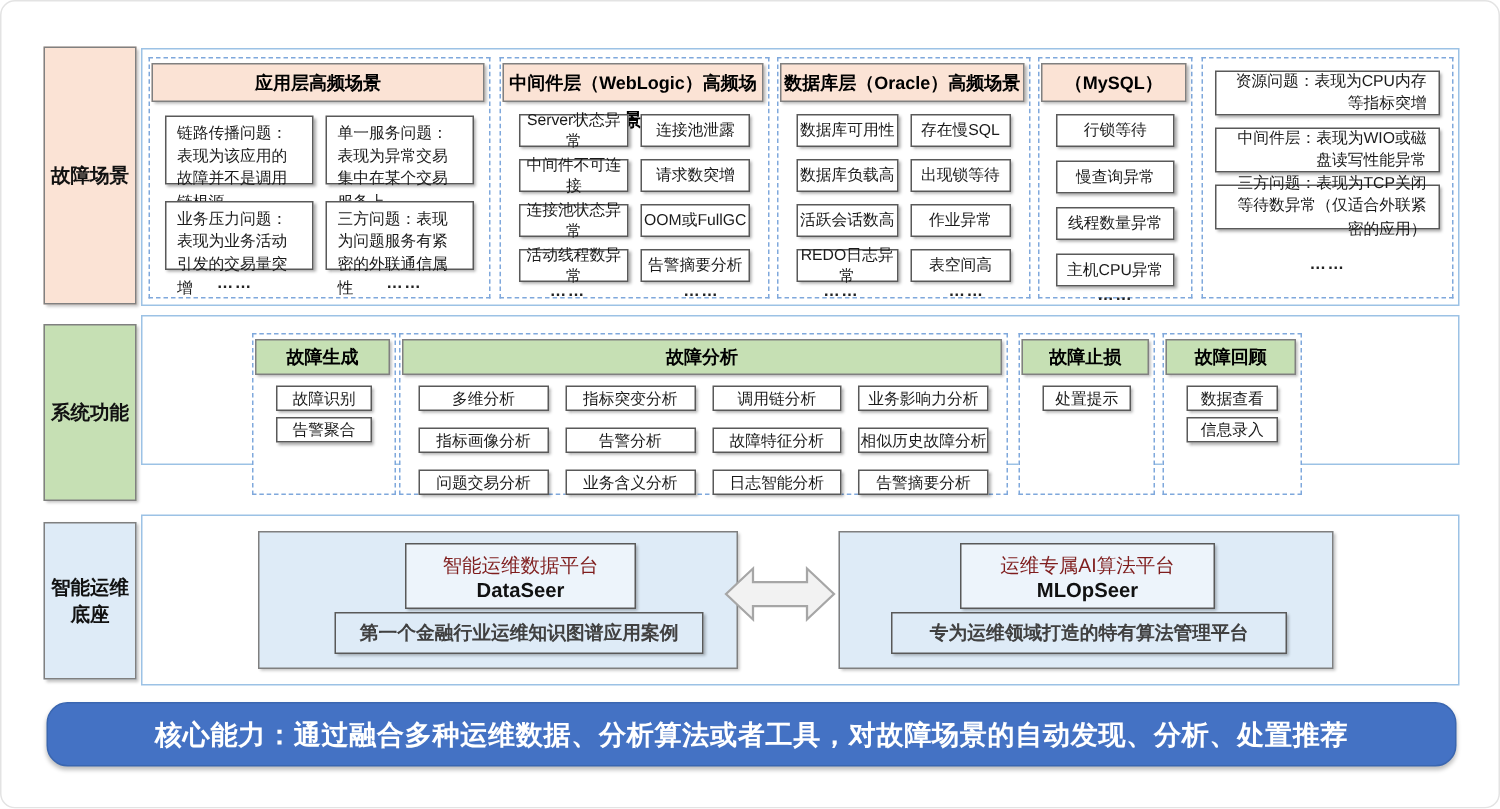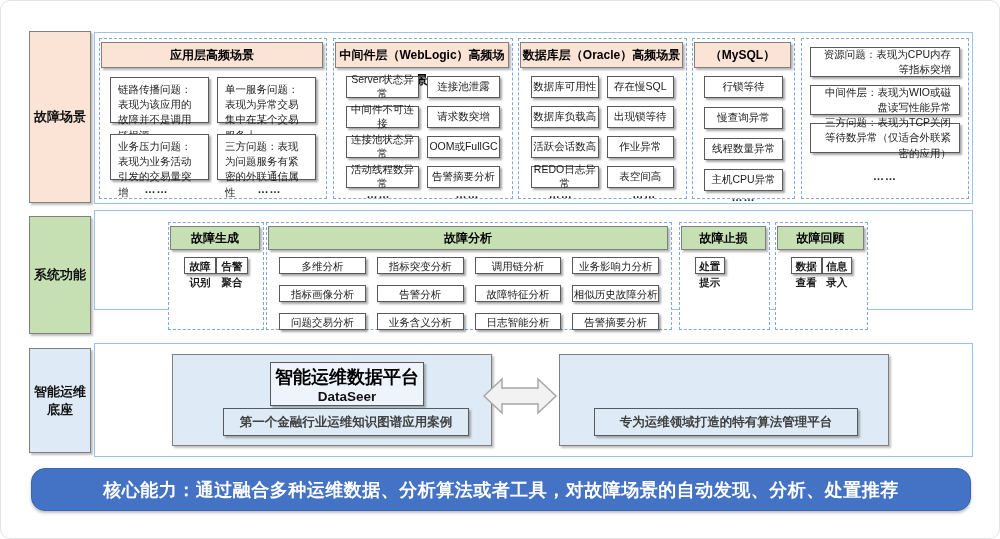--- a/index.html
+++ b/index.html
@@ -41,28 +41,28 @@
   .rows1{display:grid;grid-template-columns:1fr;padding:8px 11px 0 11px;row-gap:9px;}
   .os-list{display:grid;grid-template-columns:1fr;padding:8px 8px 0 8px;row-gap:8px;}
 
   .ellipsis-row{flex:1;display:grid;align-items:center;}
   .e2{grid-template-columns:1fr 1fr;} .e1{grid-template-columns:1fr;}
   .dots{text-align:center;font-size:11px;font-weight:bold;color:#222;letter-spacing:1px;}
 
   
   .fn-item{background:#fff;border:1px solid var(--card-border);box-shadow:1.5px 1.5px 2px rgba(0,0,0,.35);
     height:17px;line-height:16px;font-size:10.5px;color:#1a1a1a;text-align:center;}
-  .fn-list1{display:grid;grid-template-columns:1fr 1fr;padding:7px 15px 0 15px;row-gap:4px;font-weight:bold;}
+  .fn-list1{display:grid;grid-template-columns:1fr;padding:7px 15px 0 15px;row-gap:4px;}
   .fn-grid4{display:grid;grid-template-columns:1fr 1fr 1fr 1fr;padding:7px 12px 0 12px;column-gap:11px;row-gap:11px;}
 
   
   .base-box{position:absolute;background:var(--light-blue);border:1px solid #7f7f7f;box-shadow:1.5px 1.5px 2px rgba(0,0,0,.25);}
   .inner-top{position:absolute;background:#EDF4FB;border:1px solid var(--card-border);box-shadow:1.5px 1.5px 2px rgba(0,0,0,.3);
     display:flex;flex-direction:column;align-items:center;justify-content:center;}
-  .inner-top .t1{font-size:18px;font-weight:bold;color:#000000;}
+  .inner-top .t1{font-size:13px;font-weight:normal;color:#7f1d1d;}
   .inner-top .t2{font-size:13.5px;font-weight:bold;color:#111;}
   .inner-bottom{position:absolute;background:var(--light-blue);border:1px solid var(--card-border);box-shadow:1.5px 1.5px 2px rgba(0,0,0,.3);
     display:flex;align-items:center;justify-content:center;font-size:12.5px;font-weight:bold;color:#404040;}
   .arrow-wrap{position:absolute;}
 
   
   .core-bar{position:absolute;left:30px;top:467px;width:940px;height:43px;background:var(--bar-blue);
     border:1px solid #3A66B0;border-radius:14px;box-shadow:0 2px 3px rgba(0,0,0,.25);
     display:flex;align-items:center;justify-content:center;color:#fff;font-size:18px;font-weight:bold;letter-spacing:.5px;}
 </style>
@@ -209,19 +209,23 @@
       <div class="inner-bottom" style="left:50px;top:53px;width:246px;height:28px">第一个金融行业运维知识图谱应用案例</div>
     </div>
 
     <div class="arrow-wrap" style="left:387px;top:31px;width:76px;height:42px">
       <svg width="76" height="42" viewBox="0 0 76 42">
         <polygon points="2,21 20,4 20,13 56,13 56,4 74,21 56,38 56,29 20,29 20,38" fill="#F2F2F2" stroke="#A6A6A6" stroke-width="1.5"></polygon>
       </svg>
     </div>
 
     <div class="base-box" style="left:464px;top:10px;width:330px;height:92px">
+      <div class="inner-top" style="left:80px;top:7px;width:170px;height:44px">
+        <div class="t1">运维专属AI算法平台</div>
+        <div class="t2">MLOpSeer</div>
+      </div>
       <div class="inner-bottom" style="left:34px;top:53px;width:264px;height:28px">专为运维领域打造的特有算法管理平台</div>
     </div>
   </div>
 
   <div class="core-bar">核心能力：通过融合多种运维数据、分析算法或者工具，对故障场景的自动发现、分析、处置推荐</div>
 
 </div>
 
 </body></html>

